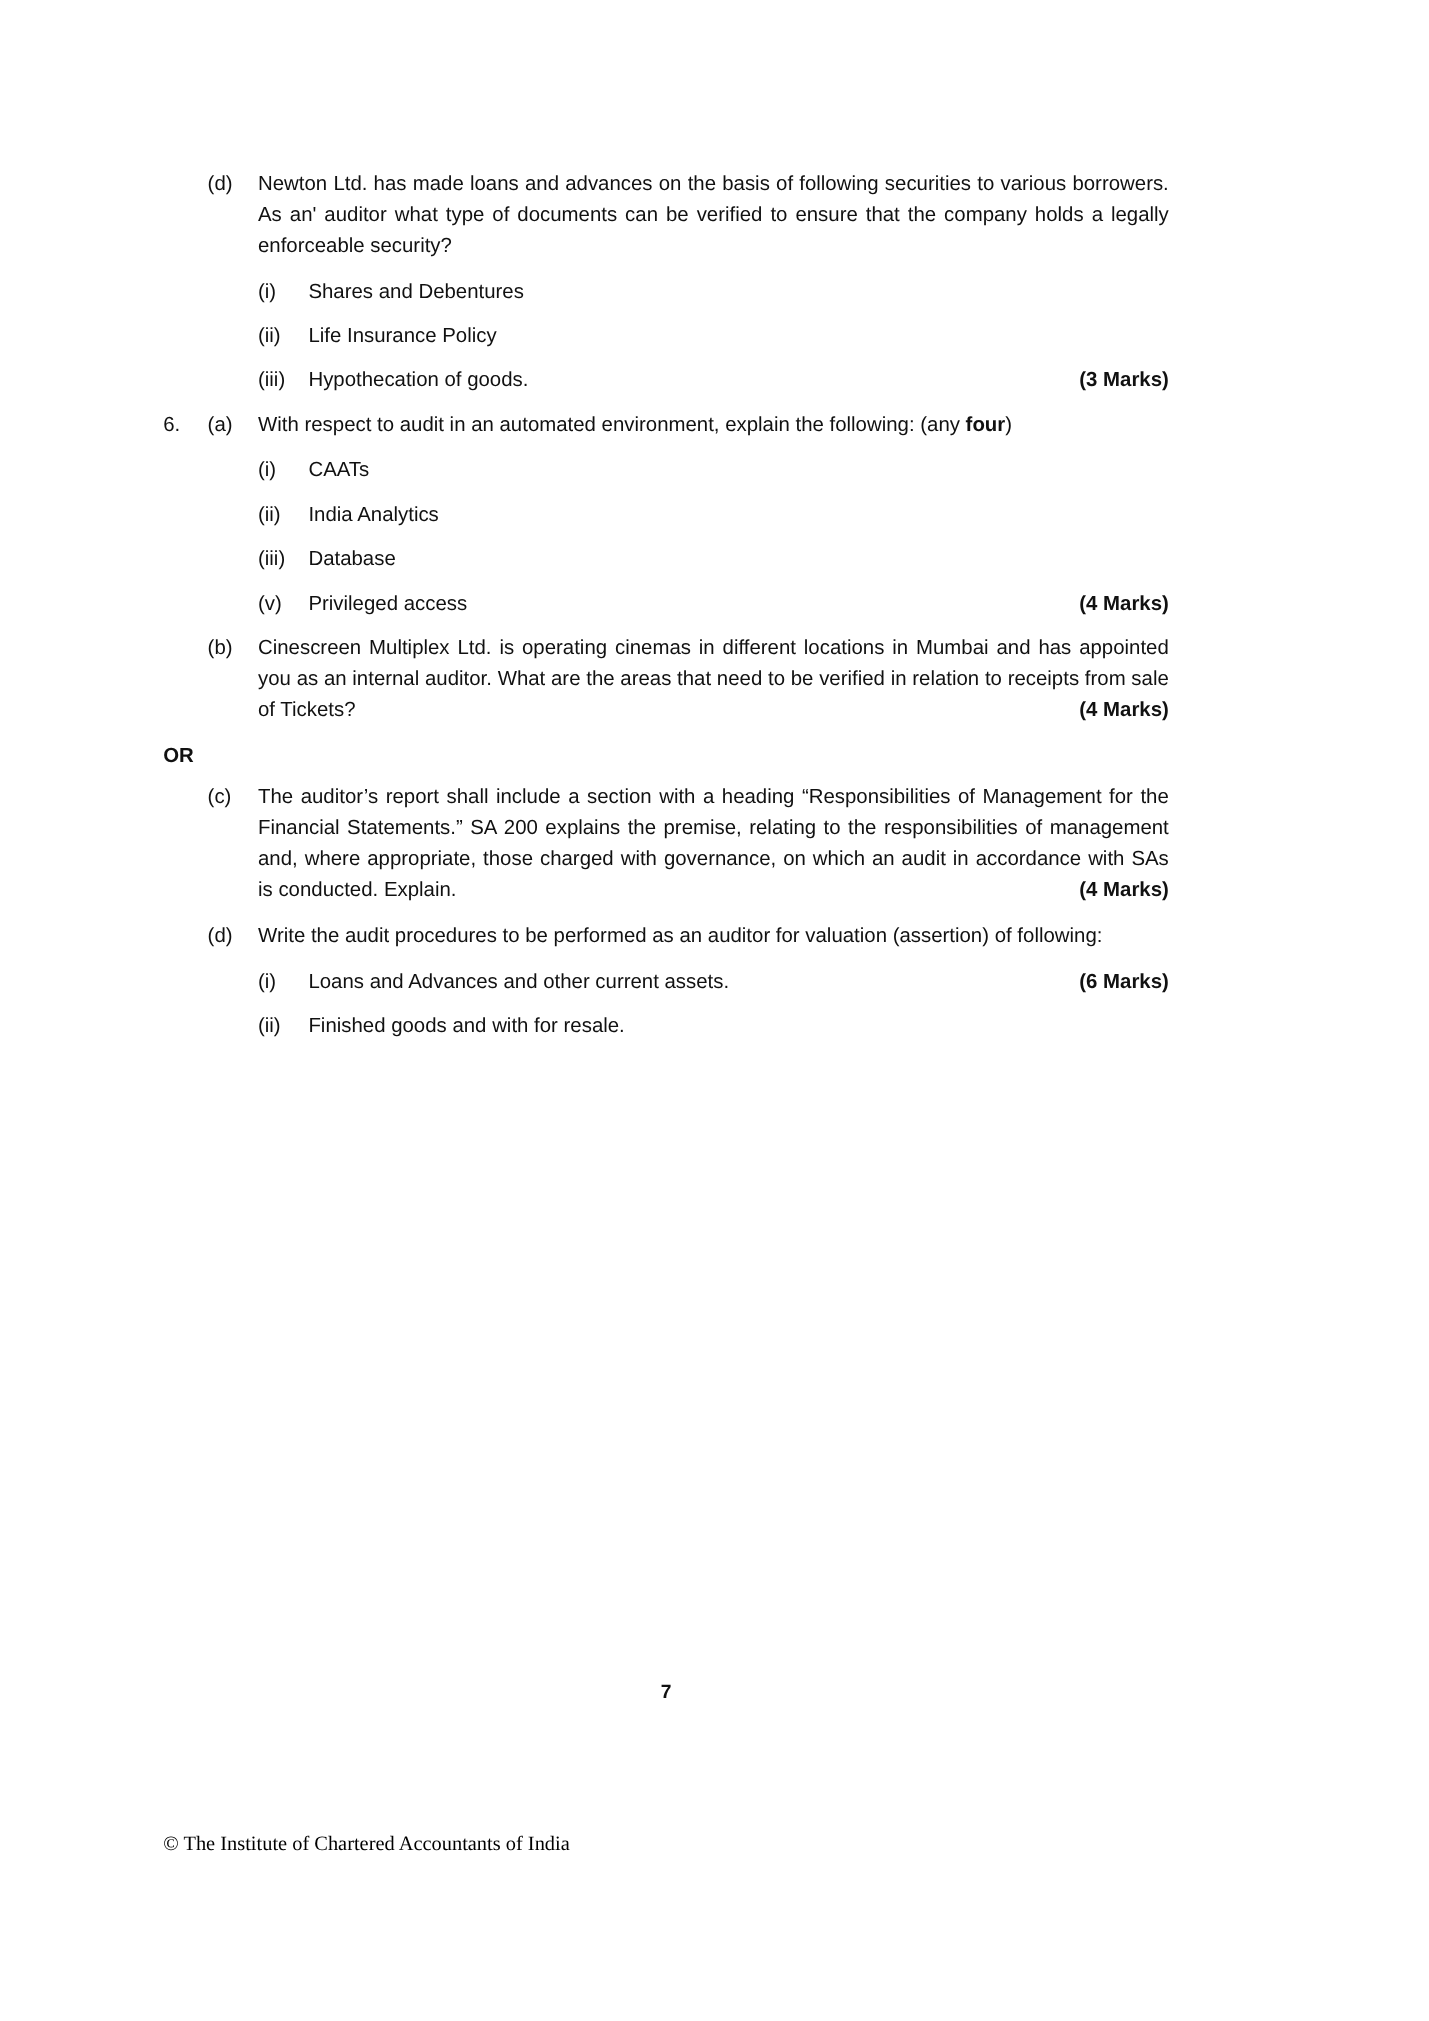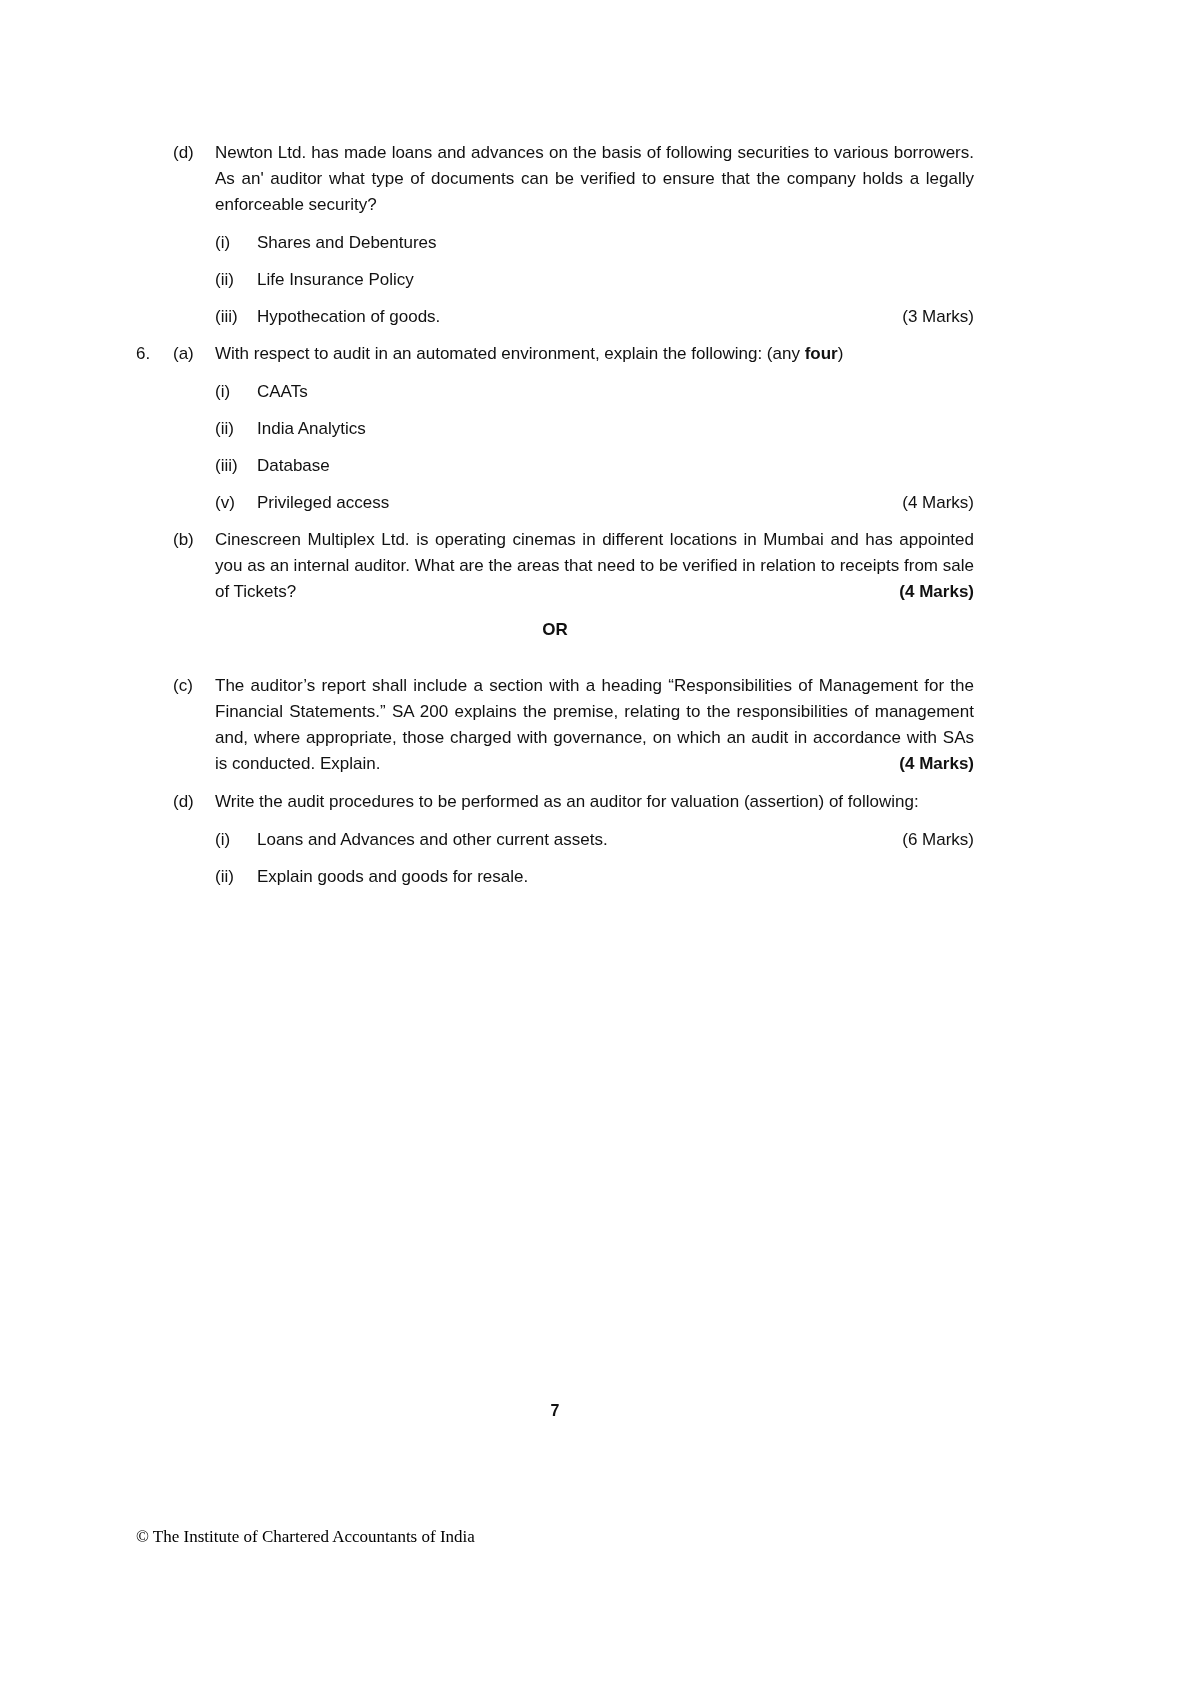--- a/index.html
+++ b/index.html
@@ -23,23 +23,23 @@
   }
   .qrow { display: flex; margin-bottom: 12px; }
   .c-num { flex: 0 0 37px; }
   .c-sub { flex: 0 0 42px; }
   .c-body { flex: 1 1 auto; }
   .justify { text-align: justify; }
   .rel { position: relative; }
   .item { display: flex; margin: 0 0 11px 79px; }
   .i-label { flex: 0 0 42px; }
   .i-text { flex: 1 1 auto; display: flex; gap: 47px; }
-  .marks { font-weight: 400; margin-left: auto; padding-left: 12px; white-space: nowrap; }
+  .marks { font-weight: 700; margin-left: auto; padding-left: 12px; white-space: nowrap; }
   .para-marks { position: absolute; right: 0; bottom: 0; font-weight: 700; background: #ffffff; padding-left: 10px; }
-  .or-row { text-align: center; font-weight: 700; margin-bottom: 30px; }
+  .or-row { text-align: left; font-weight: 700; margin-bottom: 8px; }
   .bold { font-weight: 700; }
   .page-number {
     position: absolute;
     left: 136px;
     top: 1398px;
     width: 838px;
     text-align: center;
     font-weight: 700;
     font-size: 16px;
   }
@@ -145,21 +145,21 @@
     <div class="item">
       <span class="i-label">(i)</span>
       <span class="i-text">
           <span>Loans and Advances and other current assets.</span>
           <span class="marks">(6 Marks)</span>
         </span>
     </div>
     <div class="item">
       <span class="i-label">(ii)</span>
       <span class="i-text">
-          <span>Explain goods and goods for resale.</span>
+          <span>Finished goods and with for resale.</span>
           <span class="marks"></span>
         </span>
     </div>
 
   </div>
 
   <div class="page-number">7</div>
   <div class="footer">© The Institute of Chartered Accountants of India</div>
 </div>
 

